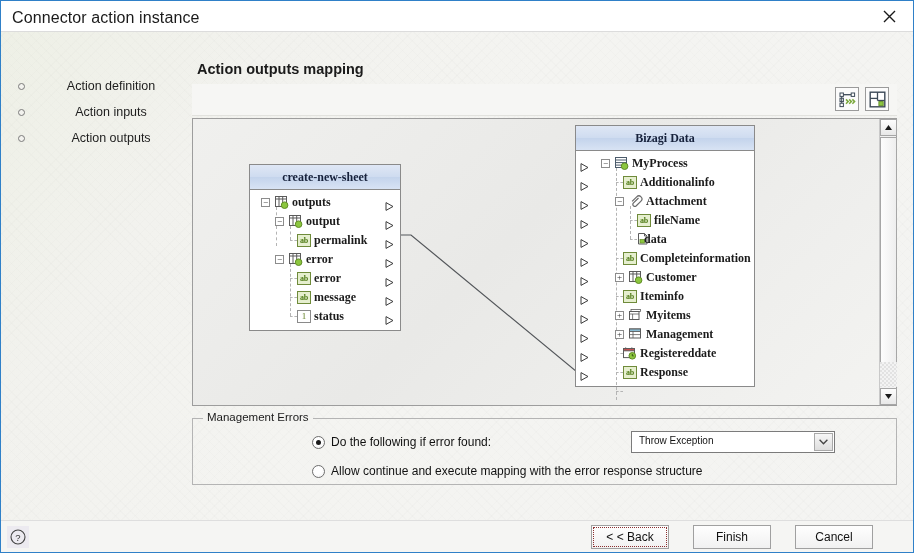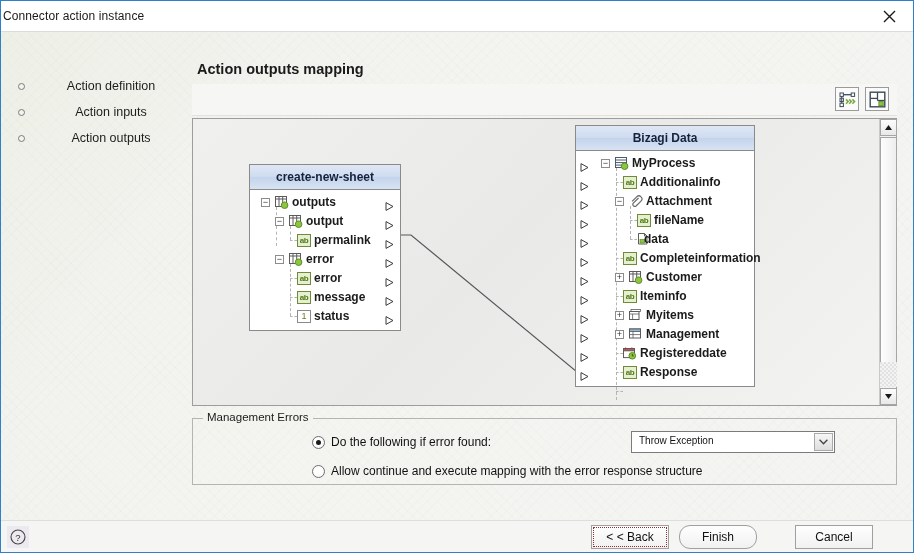--- a/index.html
+++ b/index.html
@@ -20,22 +20,22 @@
     overflow: hidden;
   }
 
   
   .titlebar {
     position: absolute; left:0; top:0; width:912px; height:31px;
     background:#ffffff;
     border-bottom: 1px solid #dcdcdc;
   }
   .titlebar .title {
-    position:absolute; left:2px; top:8px;
-    font-size:12px; color:#1a1a1a;
+    position:absolute; left:11px; top:8px;
+    font-size:16px; color:#1a1a1a;
     letter-spacing:.1px;
   }
   .close-btn {
     position:absolute; right:4px; top:2px; width:40px; height:26px;
     display:flex; align-items:center; justify-content:center;
     cursor:pointer;
   }
   .close-btn svg { display:block; }
 
   
@@ -110,21 +110,21 @@
     background: linear-gradient(90deg,#fdfdfd,#eeeeee);
     border:1px solid #a6a6a6;
     cursor:pointer;
   }
   .sb-track-bottom {
     position:absolute; left:0; bottom:18px; width:17px; height:25px;
     background: repeating-conic-gradient(#f3f3f3 0% 25%, #e2e2e2 0% 50%) 0 0/4px 4px;
   }
 
   
-  .tree-box { position:absolute; border:1px solid #8a8a8a; background:#ffffff; }
+  .tree-box { position:absolute; border:1px solid #8a8a8a; background:#ffffff;font-family:Liberation Serif, serif; }
   .tree-head {
     height:25px; line-height:25px; text-align:center;
     font-size:12px; font-weight:bold; color:#16213b;
     background: linear-gradient(180deg,#dfe7f5 0%, #cfdcf0 48%, #c4d4ec 52%, #d8e3f4 100%);
     border-bottom:1px solid #8a8a8a;
   }
   .tree-body { position:relative; padding:3px 0 4px 0; }
   .row {
     position:relative; height:19px; line-height:19px;
     font-size:12px; font-weight:bold; color:#1b1b1b;
@@ -209,21 +209,21 @@
   }
   .btn {
     position:absolute; top:4px; height:24px; width:78px;
     border:1px solid #a0a0a0; background: linear-gradient(180deg,#fefefe,#f1f1f1);
     font-size:12px; color:#111; font-family:"Liberation Sans", sans-serif;
     display:flex; align-items:center; justify-content:center;
     cursor:pointer;
   }
   .btn.focused { outline:1px dotted #8b2f2f; outline-offset:-3px; }
   #btn-back { right:244px; }
-  #btn-finish { right:156px;border-radius:11px; }
+  #btn-finish { right:142px; }
   #btn-cancel { right:40px; }
 </style>
 </head>
 <body>
 
 <div id="app">
 
   <div class="titlebar">
     <div class="title">Connector action instance</div>
     <div class="close-btn">

